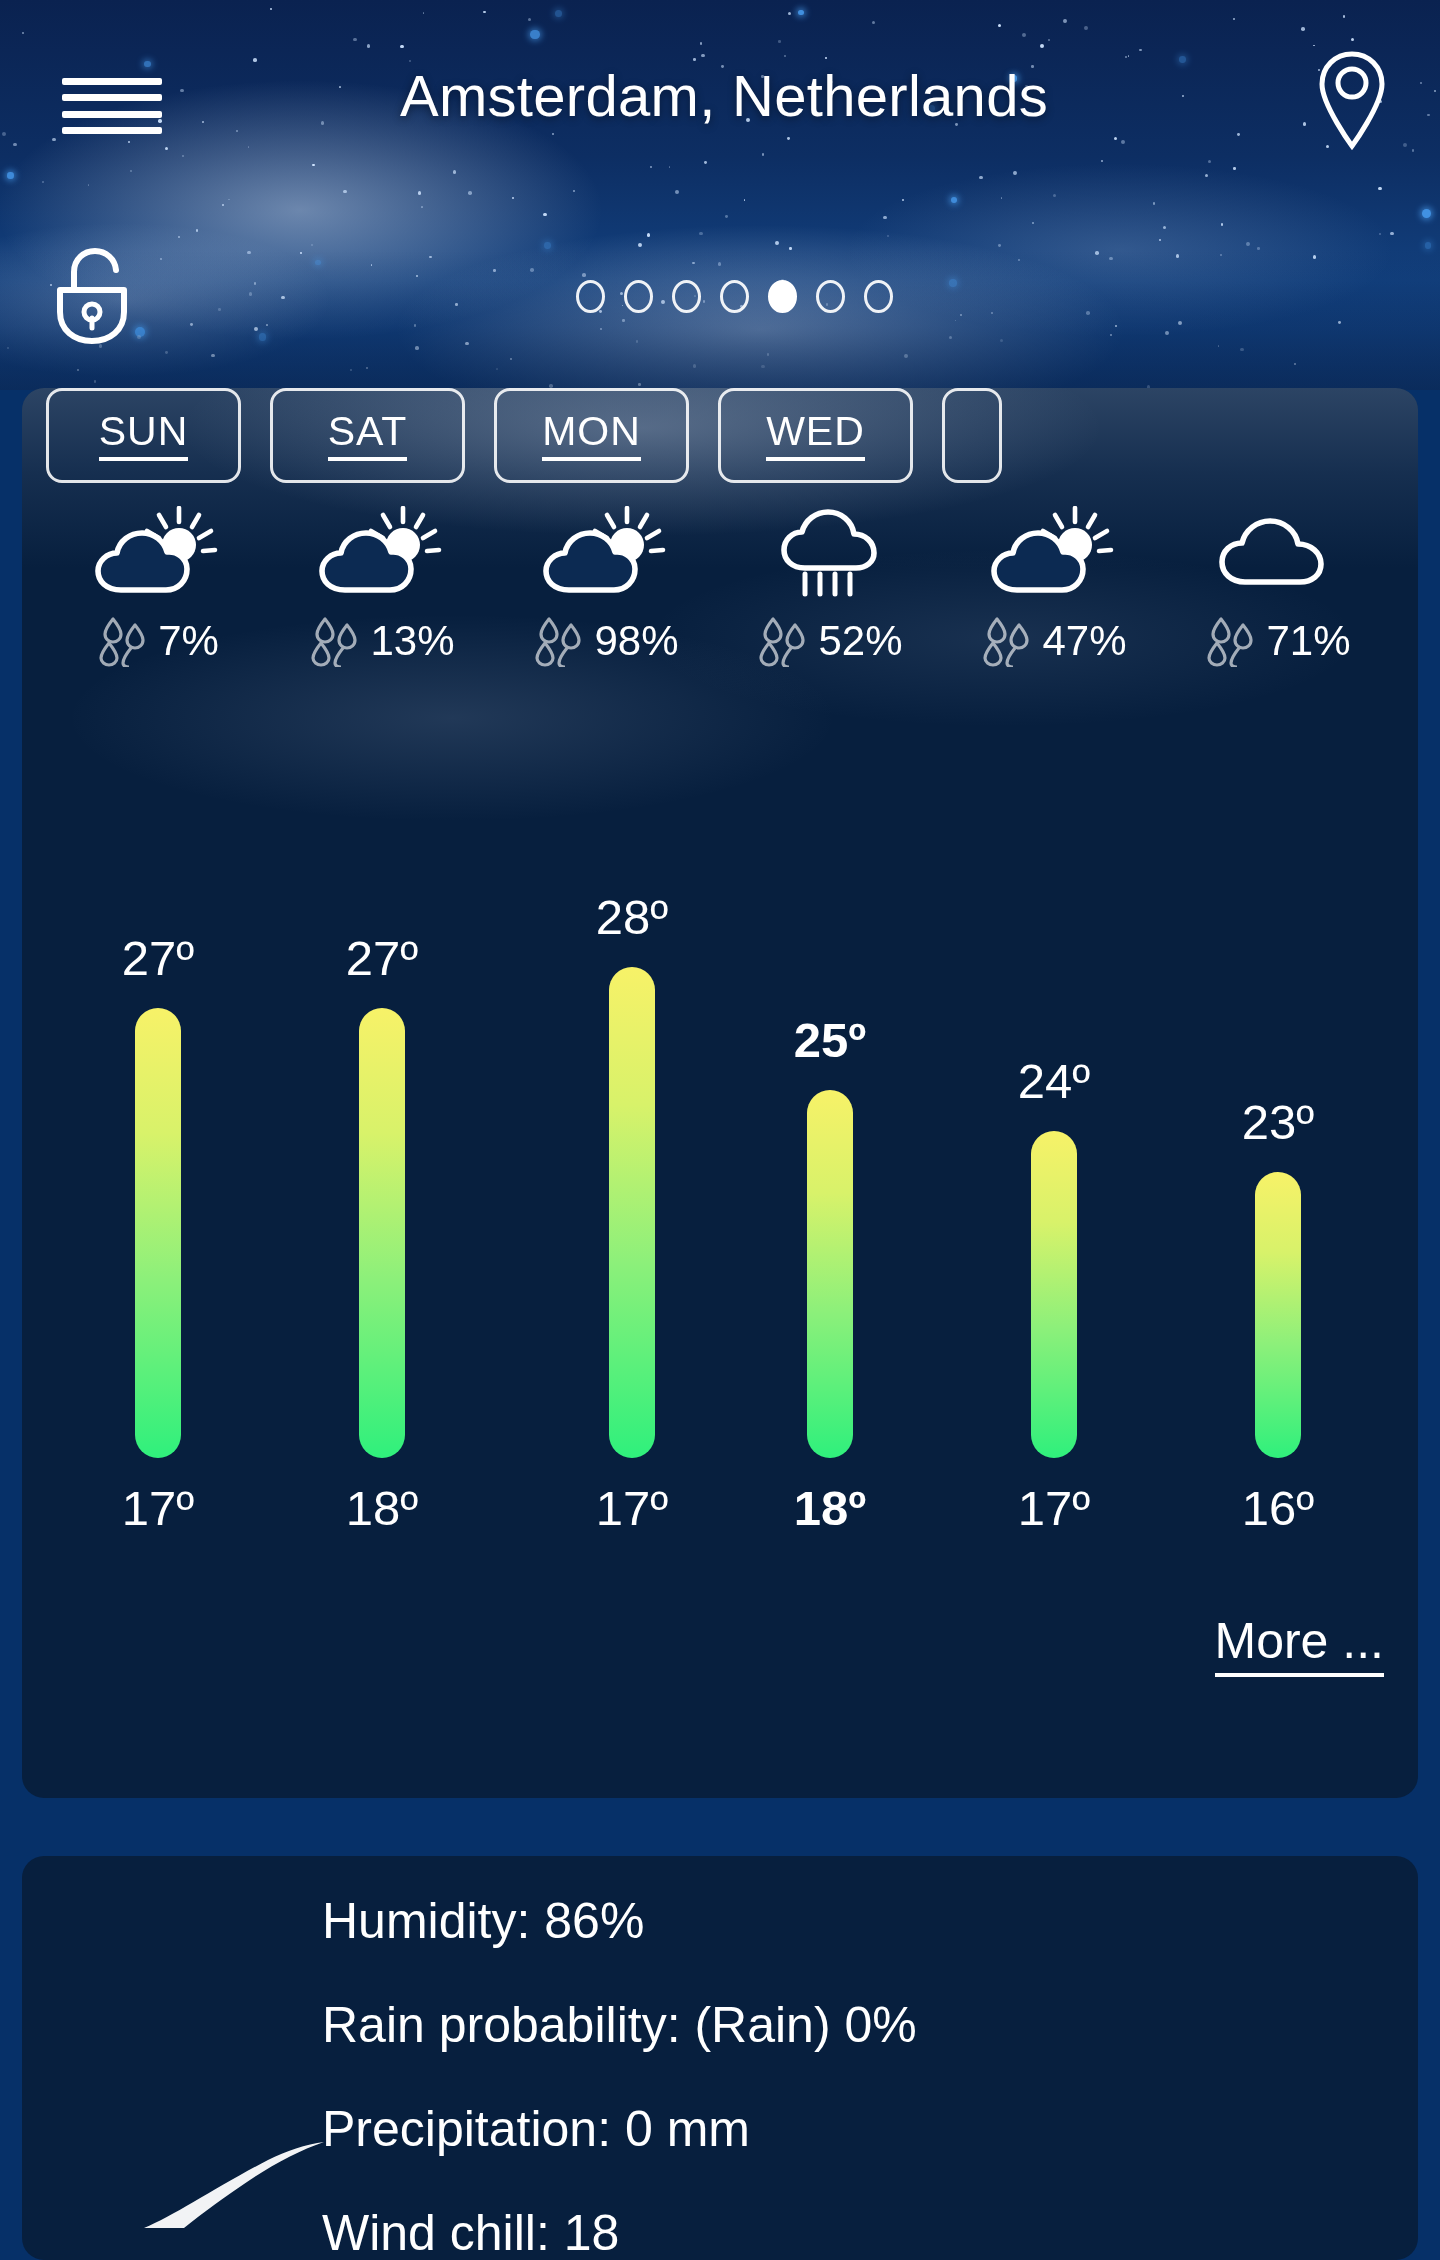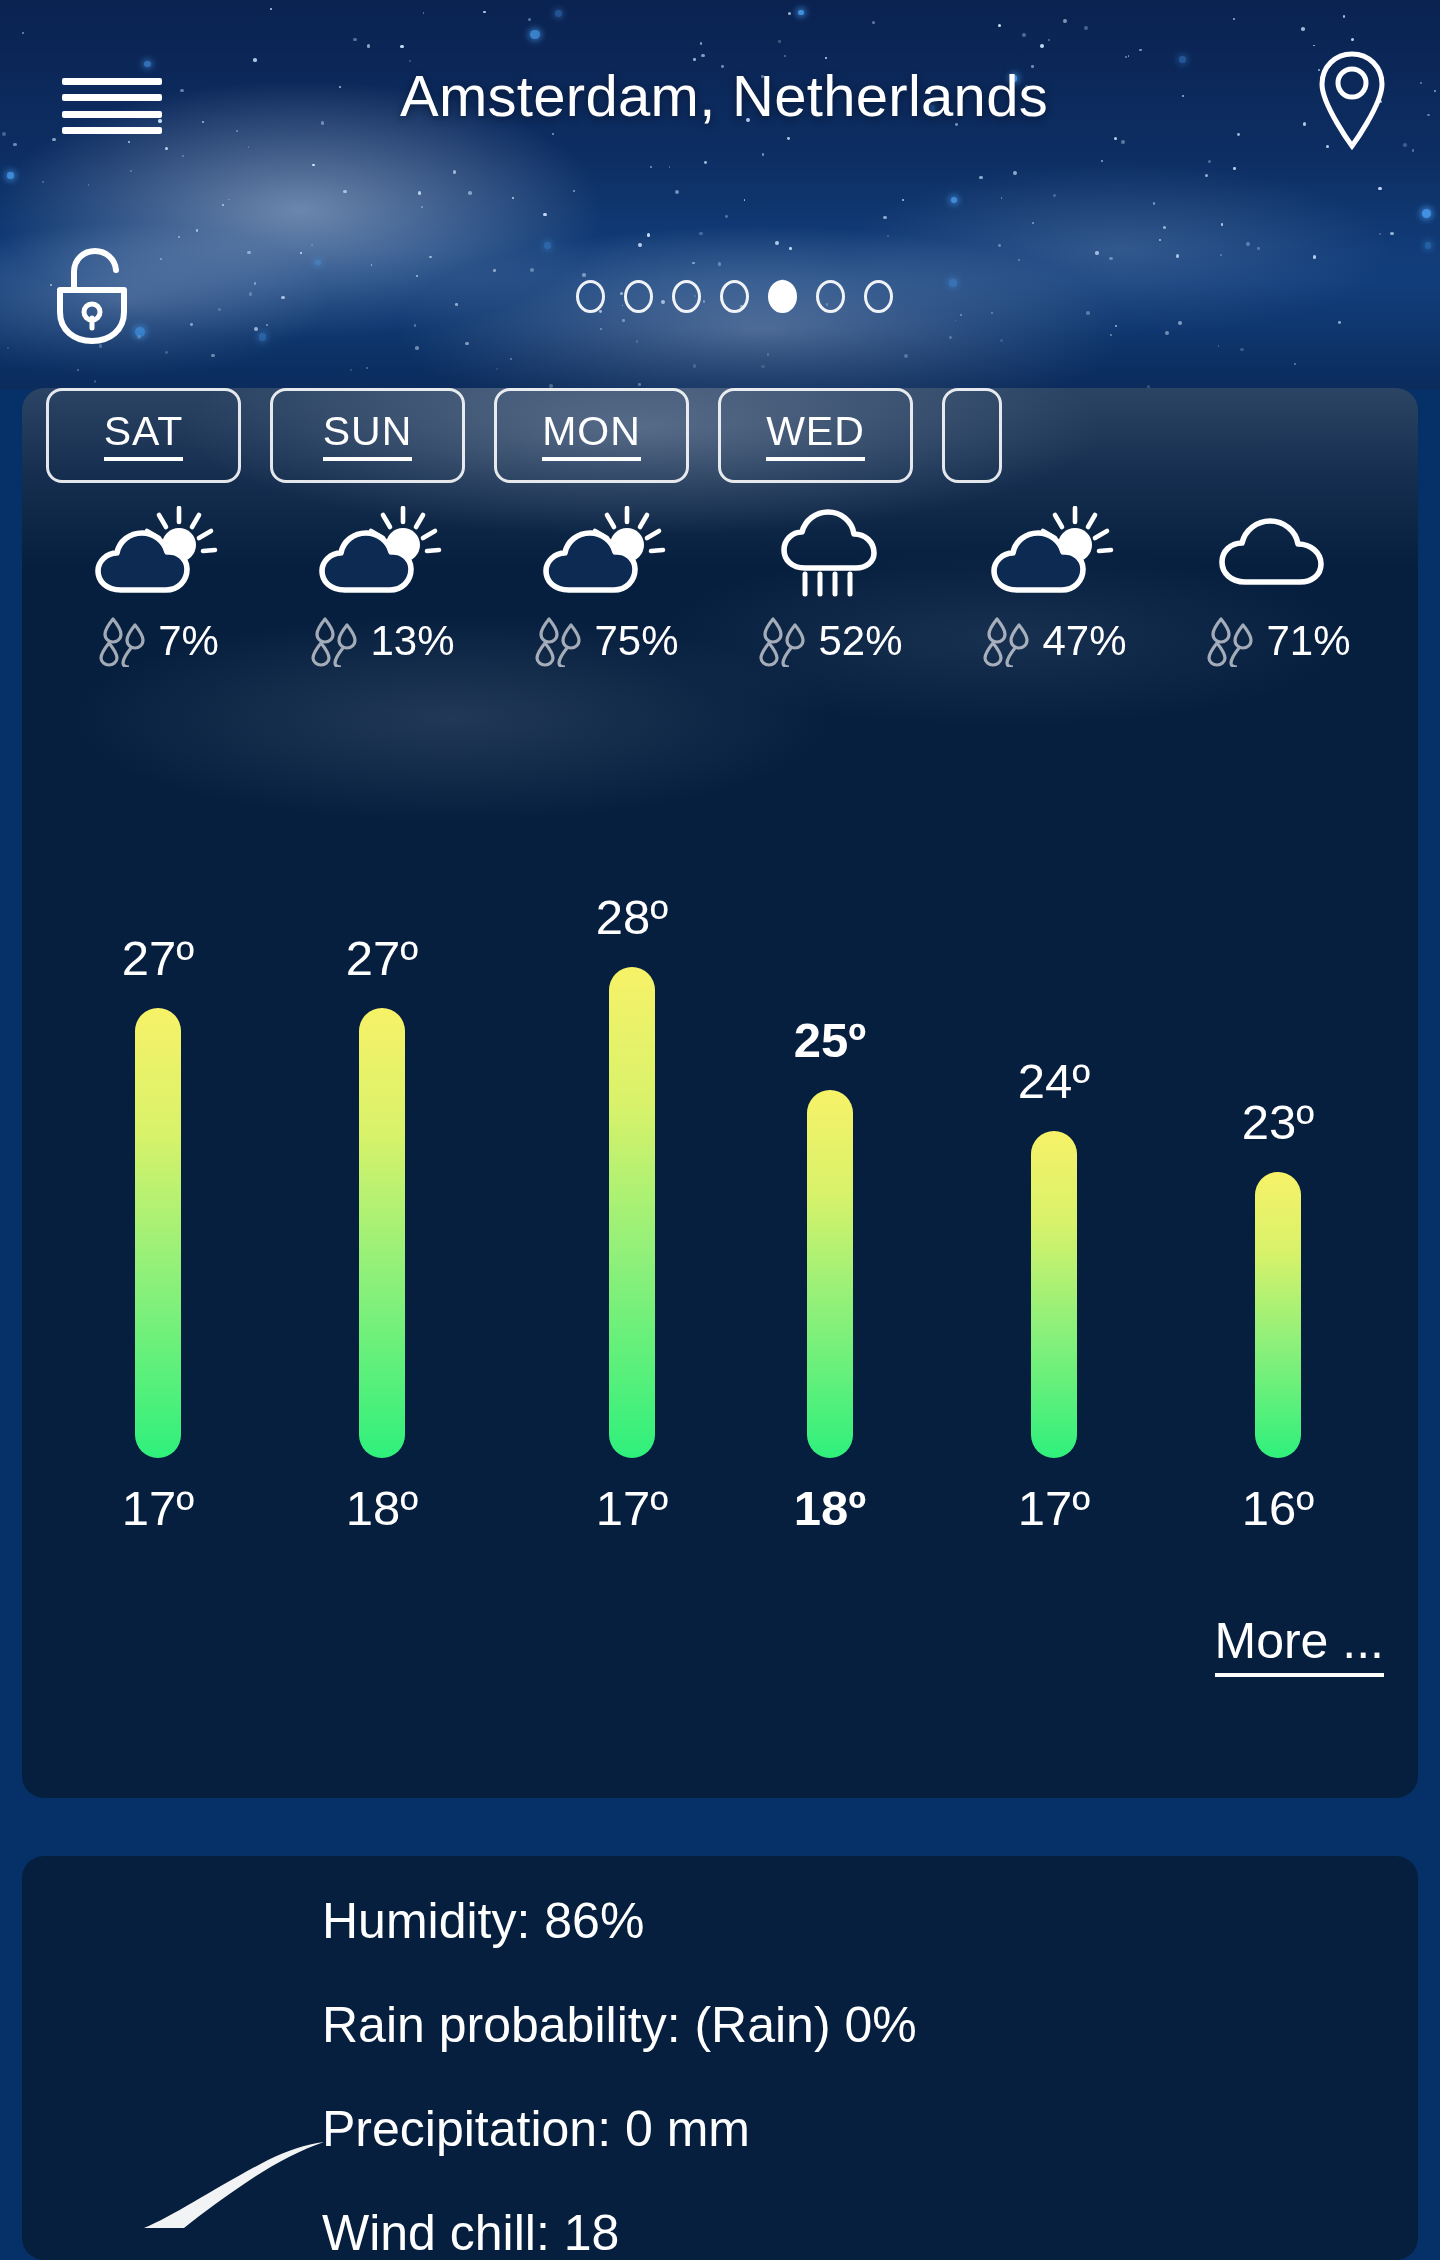--- a/index.html
+++ b/index.html
@@ -399,24 +399,24 @@
     <div class="dot"></div>
     <div class="dot"></div>
   </div>
 
 <div class="forecast-card">
   <div class="forecast-glass"></div>
   <div class="forecast-glass2"></div>
 
   <div class="tabs" id="tabs">
       <div class="tab">
+        <span>SUN</span>
+      </div>
+      <div class="tab">
         <span>SAT</span>
-      </div>
-      <div class="tab">
-        <span>SUN</span>
       </div>
       <div class="tab">
         <span>MON</span>
       </div>
       <div class="tab">
         <span>WED</span>
       </div>
       <div class="tab partial"></div>
     </div>
 
@@ -489,21 +489,21 @@
   </svg></div>
         <div class="precip">
           <div class="drops"><svg viewBox="0 0 52 52" width="52" height="52">
     <g fill="none" stroke="#ffffff" stroke-width="3.2" stroke-linejoin="round">
       <path d="M16 4 C16 4 8 14 8 19 C8 24 12 27 16 27 C20 27 24 24 24 19 C24 14 16 4 16 4 Z"></path>
       <path d="M38 10 C38 10 30 20 30 25 C30 30 34 33 38 33 C42 33 46 30 46 25 C46 20 38 10 38 10 Z"></path>
       <path d="M12 28 C12 28 4 38 4 43 C4 47 8 50 12 50 C16 50 20 47 20 43 C20 38 12 28 12 28 Z"></path>
       <path d="M34 33 C34 33 26 43 26 48 C26 51 29 52 32 52"></path>
     </g>
   </svg></div>
-          <div class="pval">75%</div>
+          <div class="pval">98%</div>
         </div>
       </div>
       <div class="icol">
         <div class="wicon"><svg viewBox="0 0 130 92" width="130" height="92">
     <path d="M40 62 C27 62 19 54 19 44 C19 34 27 26 37 26 C40 14 51 6 63 6 C76 6 87 15 89 28
              C100 28 109 36 109 47 C109 56 101 62 91 62 Z" fill="none" stroke="#ffffff" stroke-width="5.6" stroke-linejoin="round"></path>
     <g stroke="#ffffff" stroke-width="5" stroke-linecap="round">
       <line x1="40" y1="68" x2="40" y2="88"></line>
       <line x1="55" y1="68" x2="55" y2="88"></line>
       <line x1="70" y1="68" x2="70" y2="88"></line>

